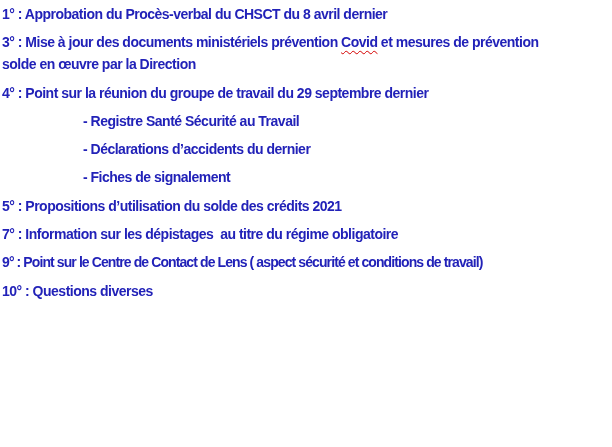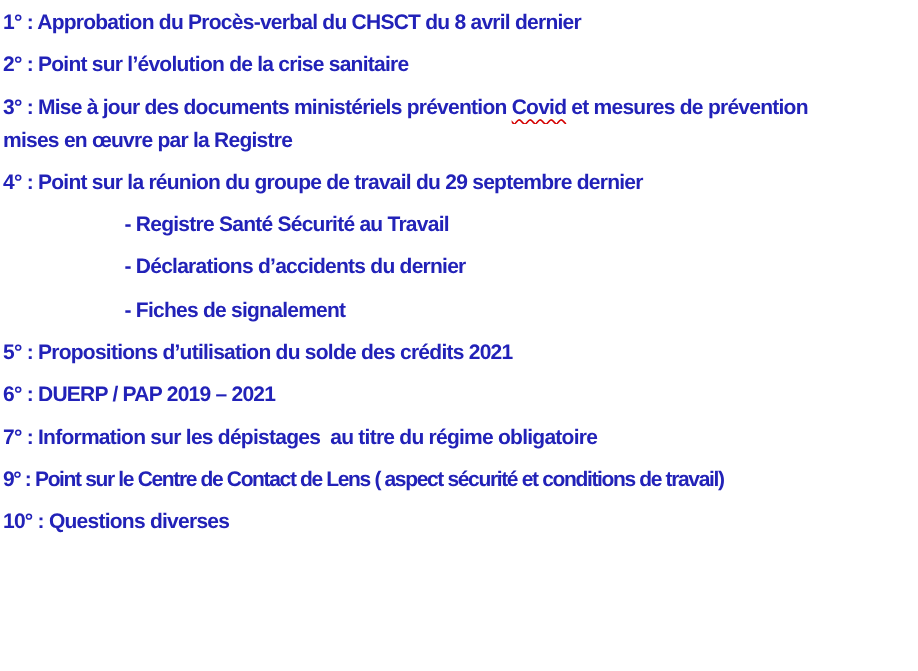--- a/index.html
+++ b/index.html
@@ -37,33 +37,31 @@
     text-decoration-skip-ink: none;
   }
 </style>
 </head>
 <body style="background: rgb(255, 255, 255);">
 
 <div class="page" style="color: rgb(34, 34, 184);">
 
   <p class="item">1° : Approbation du Procès-verbal du CHSCT du 8 avril dernier</p>
 
-  <p class="item">2° : Point sur l’évolution de la crise sanitaire</p>
 
-  <p class="item"><span>3° : Mise à jour des documents ministériels prévention </span><span class="misspelled" style="text-decoration-color: rgb(212, 0, 0);">Covid</span><span> et mesures de prévention</span><span class="line2">mises en œuvre par la Registre</span></p>
+  <p class="item"><span>3° : Mise à jour des documents ministériels prévention </span><span class="misspelled" style="text-decoration-color: rgb(212, 0, 0);">Covid</span><span> et mesures de prévention</span><span class="line2">solde en œuvre par la Direction</span></p>
 
   <p class="item">4° : Point sur la réunion du groupe de travail du 29 septembre dernier</p>
 
   <p class="item sub">- Registre Santé Sécurité au Travail</p>
   <p class="item sub">- Déclarations d’accidents du dernier</p>
   <p class="item sub">- Fiches de signalement</p>
 
   <p class="item">5° : Propositions d’utilisation du solde des crédits 2021</p>
 
-  <p class="item">6° : DUERP / PAP 2019 – 2021</p>
 
   <p class="item">7° : Information sur les dépistages  au titre du régime obligatoire</p>
 
 
   <p class="item condensed">9° : Point sur le Centre de Contact de Lens ( aspect sécurité et conditions de travail)</p>
 
   <p class="item">10° : Questions diverses</p>
 
 </div>
 

